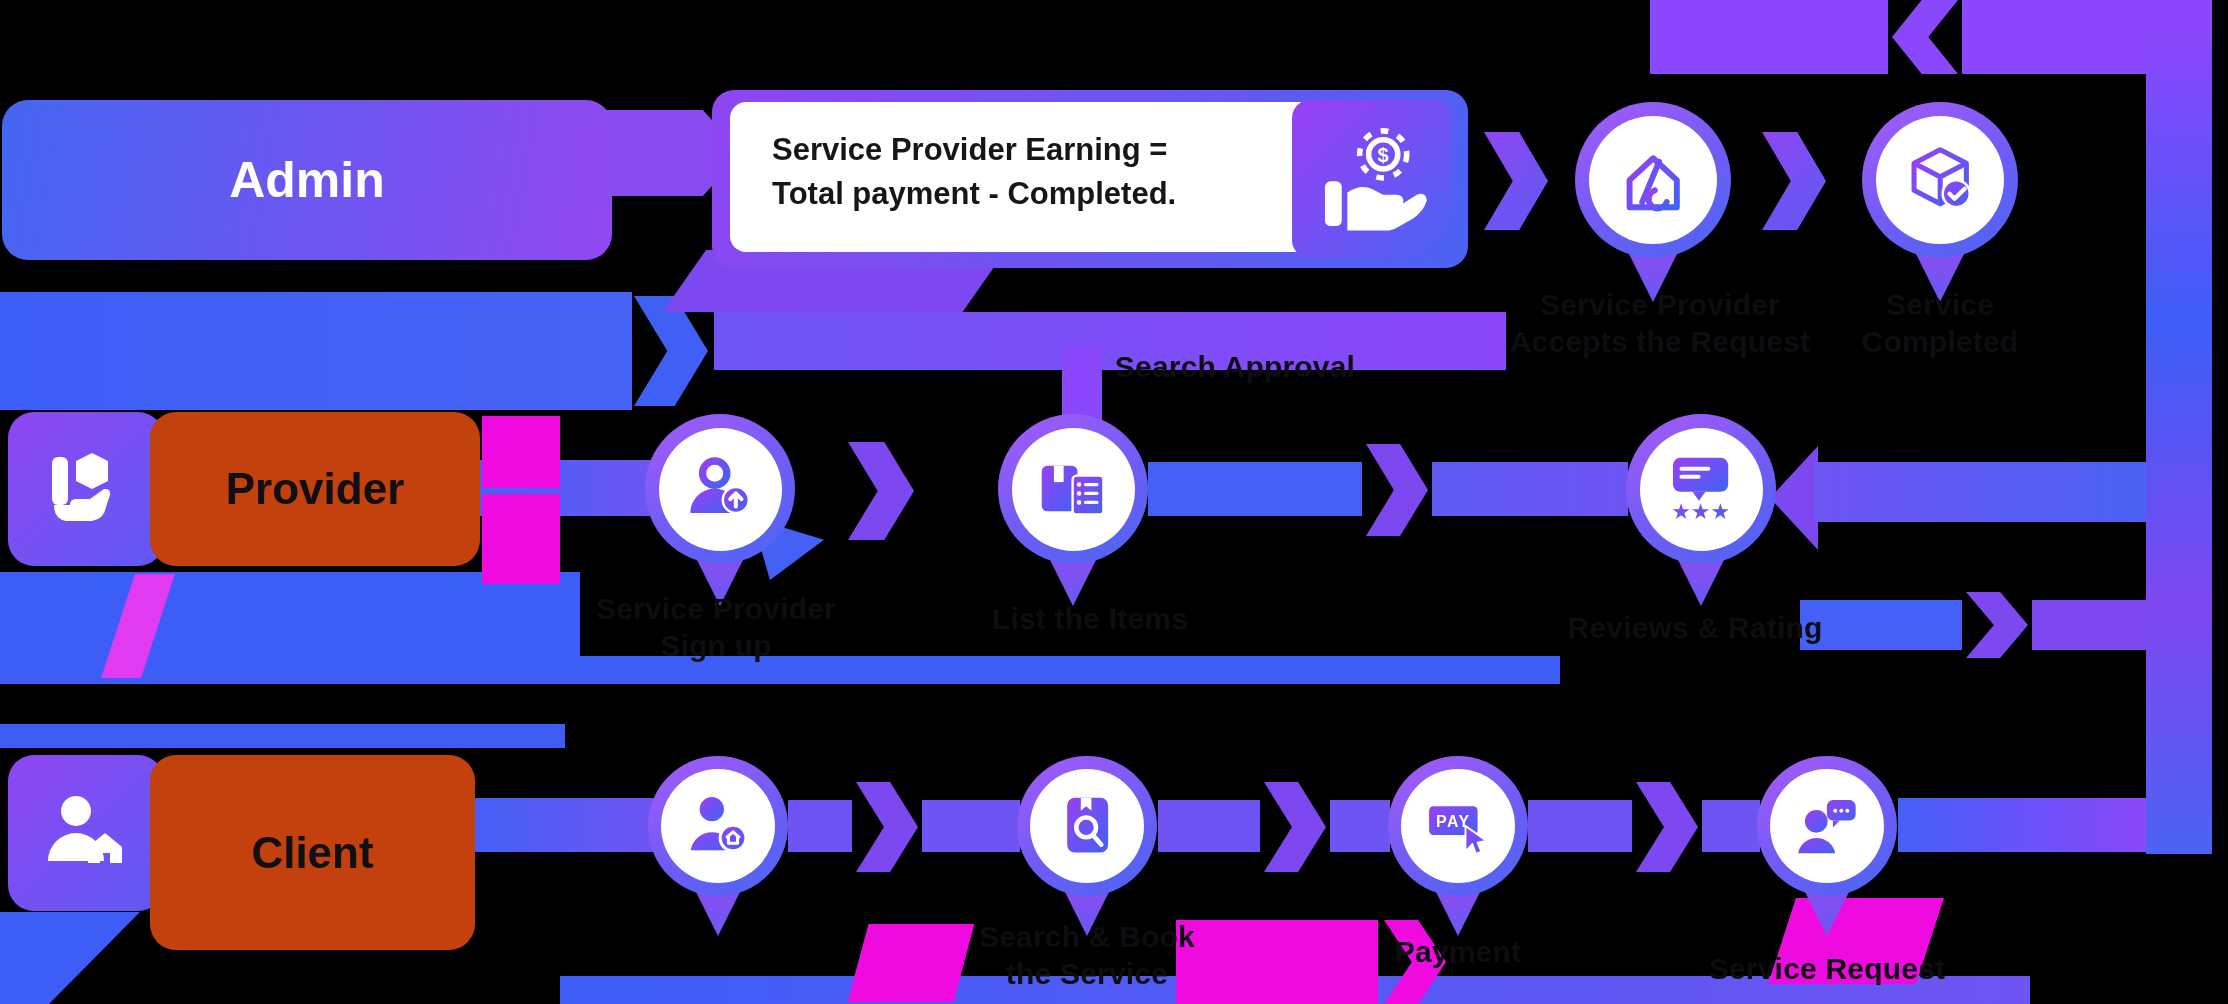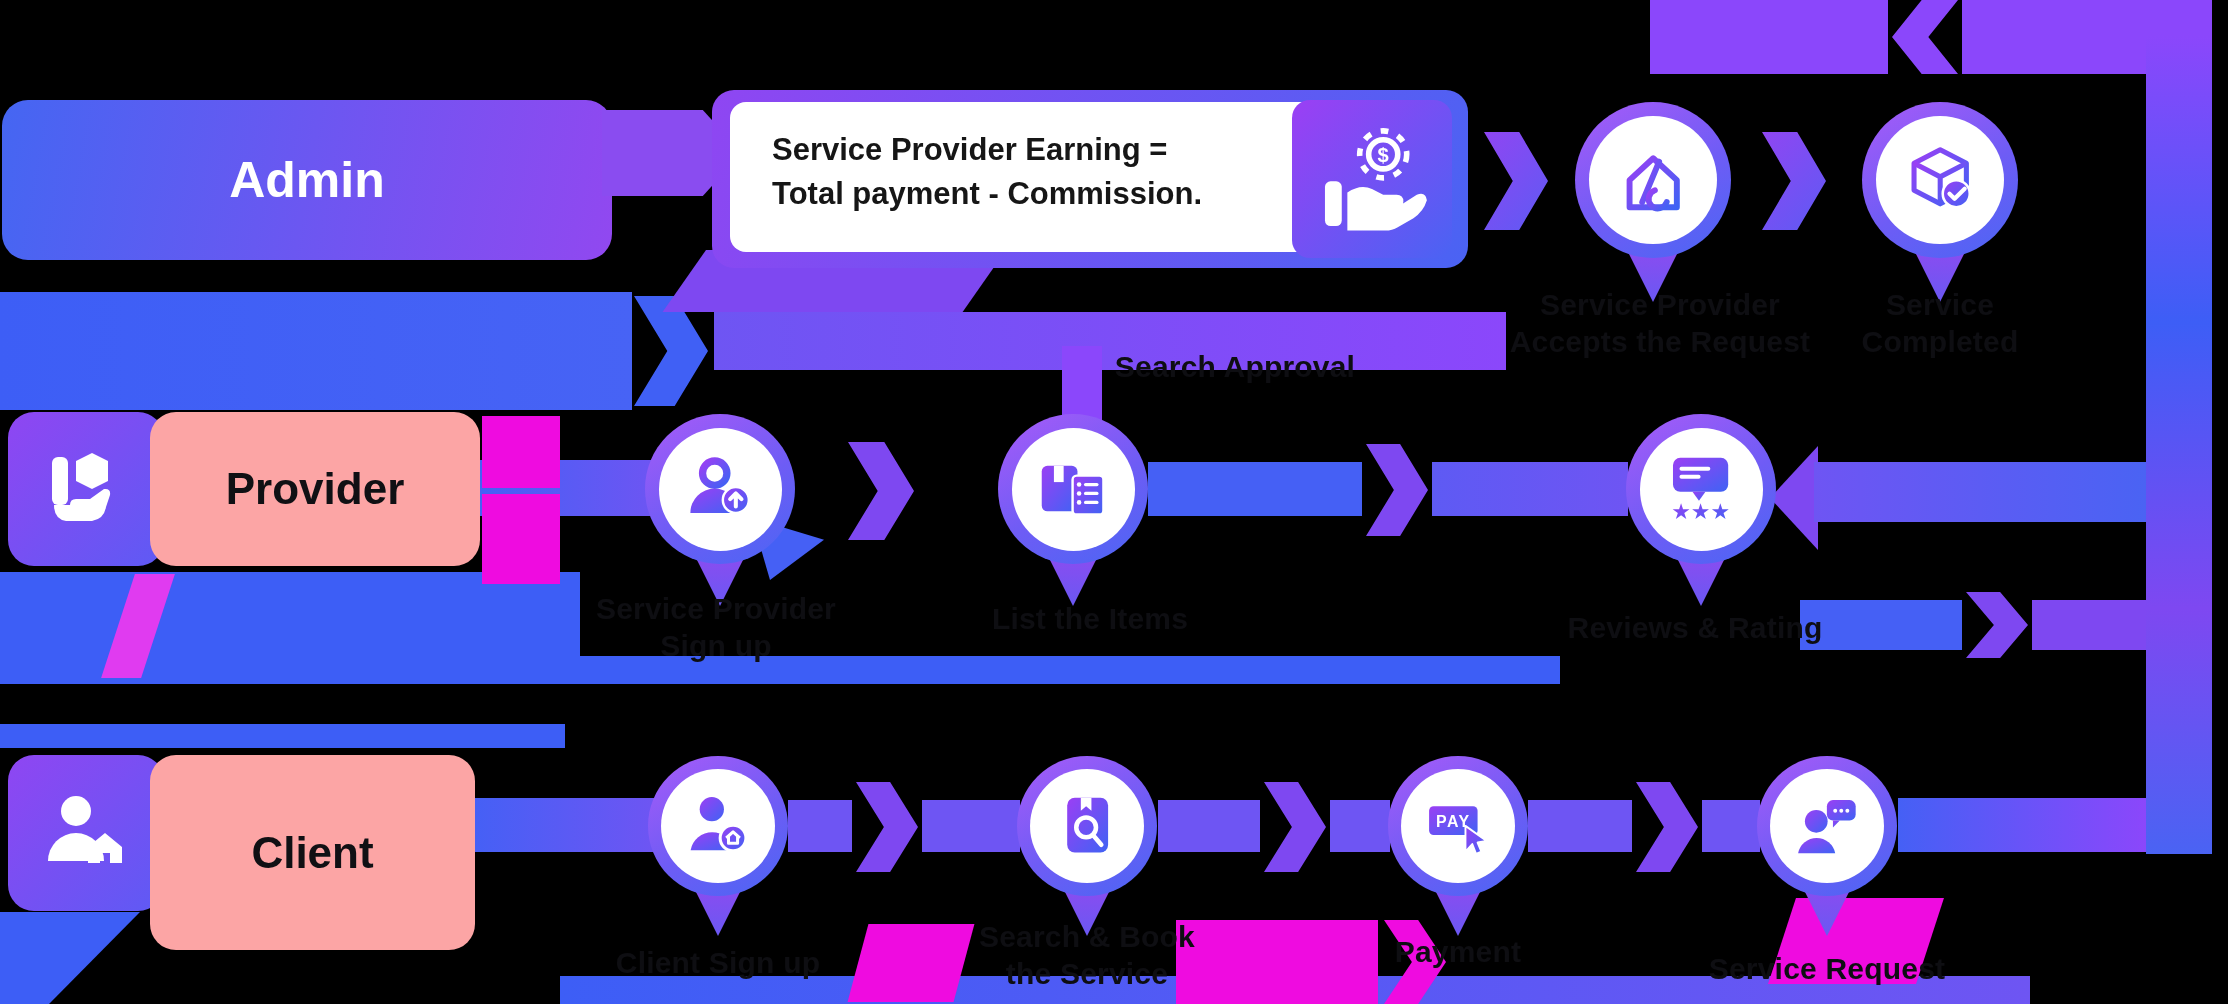--- a/index.html
+++ b/index.html
@@ -16,21 +16,21 @@
        background:linear-gradient(150deg,#A35BF8 5%,#6E5CF5 55%,#4A66F4 100%);
        display:flex;align-items:center;justify-content:center;}
   .pin-in{width:82%;height:82%;background:#fff;border-radius:50%;
           display:flex;align-items:center;justify-content:center;}
   .pin-in svg{width:66%;height:66%;}
   .lbl{position:absolute;color:#0E0E12;font-weight:700;font-size:30px;line-height:37px;
        text-align:center;letter-spacing:.2px;}
   .pill-ico{position:absolute;border-radius:26px;
             background:linear-gradient(135deg,#8F46F2,#5E5AF4);
             display:flex;align-items:center;justify-content:center;}
-  .pill-box{position:absolute;background:#fca5a5;border-radius:26px;
+  .pill-box{position:absolute;background:#c2410c;border-radius:26px;
             display:flex;align-items:center;justify-content:center;
             font-weight:700;color:#101014;}
   .admin-box{position:absolute;border-radius:26px;
              background:linear-gradient(100deg,#4566F2,#9148F0);
              display:flex;align-items:center;justify-content:center;
              color:#fff;font-weight:700;}
   .callout-panel{position:absolute;border-radius:22px;
                  background:linear-gradient(115deg,#8F46F2,#4A63F3);}
   .callout-white{position:absolute;background:#fff;border-radius:16px;
                  color:#161616;font-weight:600;font-size:31px;line-height:44px;
@@ -105,21 +105,21 @@
 
   <div class="admin-box" style="left:2px;top:100px;width:610px;height:160px;font-size:50px;justify-content:center;">
     <span>Admin</span>
   </div>
   <div class="pent" style="left:602px;top:110px;width:140px;height:86px;background:#8A4CF0;"></div>
 
   <div class="bar" style="left:706px;top:250px;width:300px;height:62px;background:#7E48F1;transform:skewX(-35deg);transform-origin:top left;"></div>
   <div class="callout-panel" style="left:712px;top:90px;width:756px;height:178px;"></div>
   <div class="callout-white" style="left:730px;top:102px;width:588px;height:150px;">
     <div>Service Provider Earning =</div>
-    <div>Total payment - Commission.</div>
+    <div>Total payment - Completed.</div>
   </div>
   <div class="callout-ico" style="left:1292px;top:100px;width:160px;height:158px;">
     <svg viewBox="0 0 100 100" width="112" height="112">
       <circle cx="60" cy="28" r="13" fill="none" stroke="#fff" stroke-width="5"></circle>
       <circle cx="60" cy="28" r="21" fill="none" stroke="#fff" stroke-width="5" stroke-dasharray="7 9"></circle>
       <text x="60" y="35" text-anchor="middle" font-size="18" font-weight="bold" fill="#fff">$</text>
       <rect x="8" y="52" width="15" height="40" rx="5" fill="#fff"></rect>
       <path d="M28 62 q12-8 22-3 l10 5 h12 q6 0 6 6 q0 6-6 6 H60 l16-3 14-9 q8-3 9 5 q-3 10-12 16 l-14 8 q-5 3-11 3 H28 Z" fill="#fff"></path>
     </svg>
   </div>
@@ -267,21 +267,20 @@
         <path d="M12 86 a25 25 0 0 1 49 0 Z" fill="url(#gv)"></path>
         <rect x="50" y="16" width="38" height="27" rx="8" fill="url(#gv)"></rect>
         <path d="M58 43 v9 l9-9 Z" fill="url(#gv)"></path>
         <circle cx="61" cy="30" r="2.6" fill="#fff"></circle>
           <circle cx="69" cy="30" r="2.6" fill="#fff"></circle>
           <circle cx="77" cy="30" r="2.6" fill="#fff"></circle>
       </svg>
     </div>
   </div>
 
-  <div class="lbl" style="left:568px;top:944px;width:300px;">Client Sign up</div>
   <div class="lbl" style="left:937px;top:918px;width:300px;">
     <div>Search &amp; Book</div>
     <div>the Service</div>
   </div>
   <div class="lbl" style="left:1328px;top:933px;width:260px;">Payment</div>
   <div class="lbl" style="left:1677px;top:950px;width:300px;">Service Request</div>
 
 </div>
 
 </body></html>

